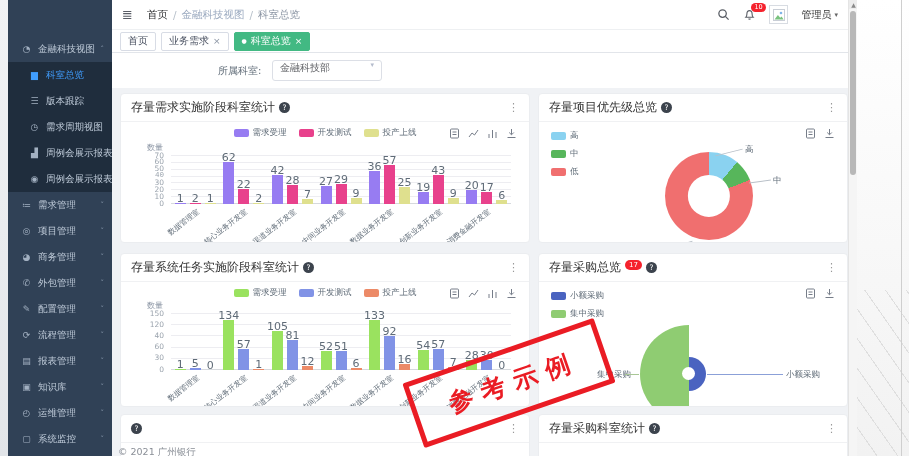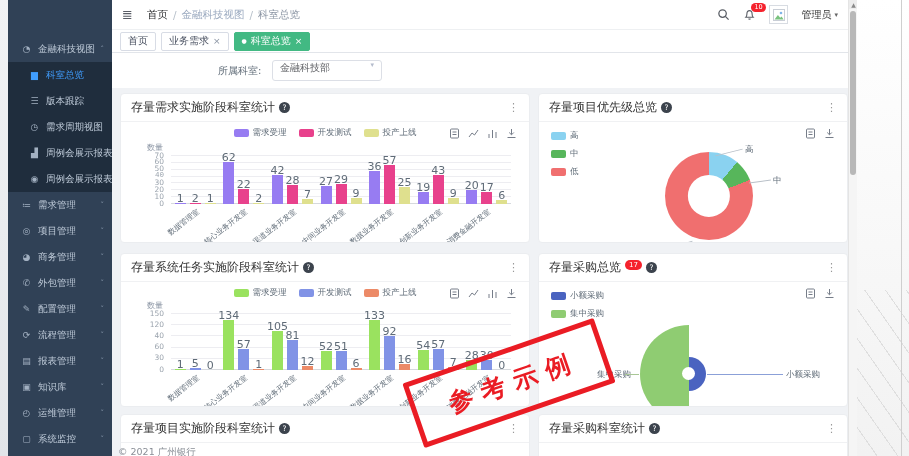--- a/index.html
+++ b/index.html
@@ -683,21 +683,20 @@
       <div class="rose-hole" style="left:143px;top:85px;"></div>
       <span class="pie-lab" style="left:58px;top:87px;">集中采购</span>
       <div class="lead" style="left:86px;top:92px;width:14px;background:#a9c796;"></div>
       <div class="lead" style="left:168px;top:92px;width:76px;background:#8ba0d8;"></div>
       <span class="pie-lab" style="left:247px;top:87px;">小额采购</span>
     </div>
   </div>
 
   <div class="panel" style="left:120px;top:414px;width:410px;height:60px;">
     <div class="p-head">
-      <span class="p-title">存量项目实施阶段科室统计</span>
       <span class="help">?</span>
       <span class="kebab">⋮</span>
     </div>
   </div>
 
   <div class="panel" style="left:538px;top:414px;width:310px;height:60px;">
     <div class="p-head">
       <span class="p-title">存量采购科室统计</span>
       <span class="help">?</span>
       <span class="kebab">⋮</span>

